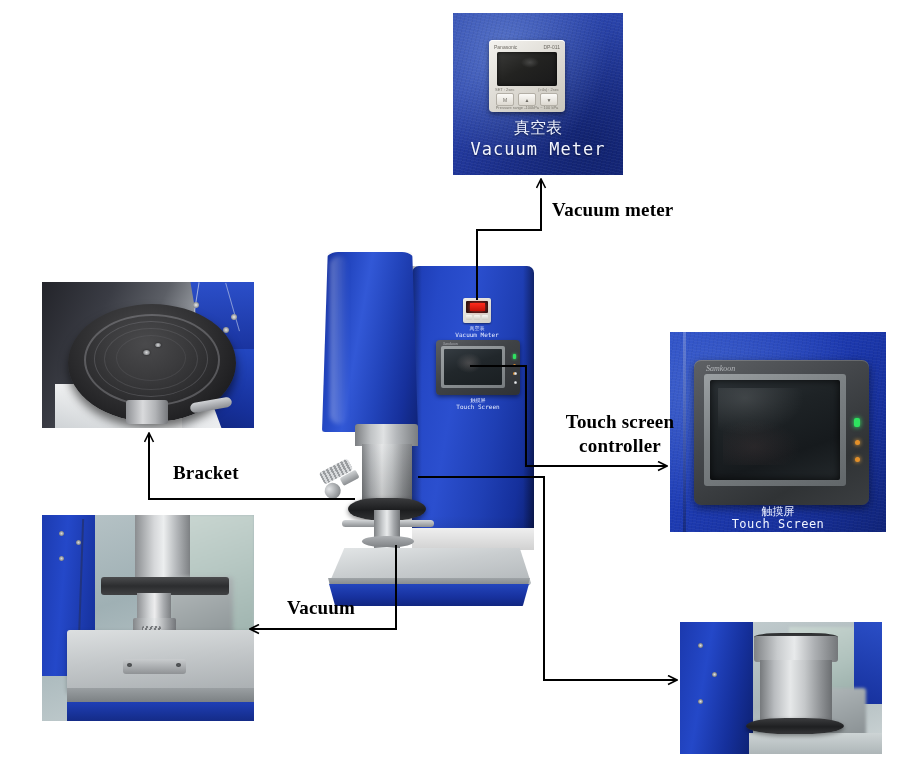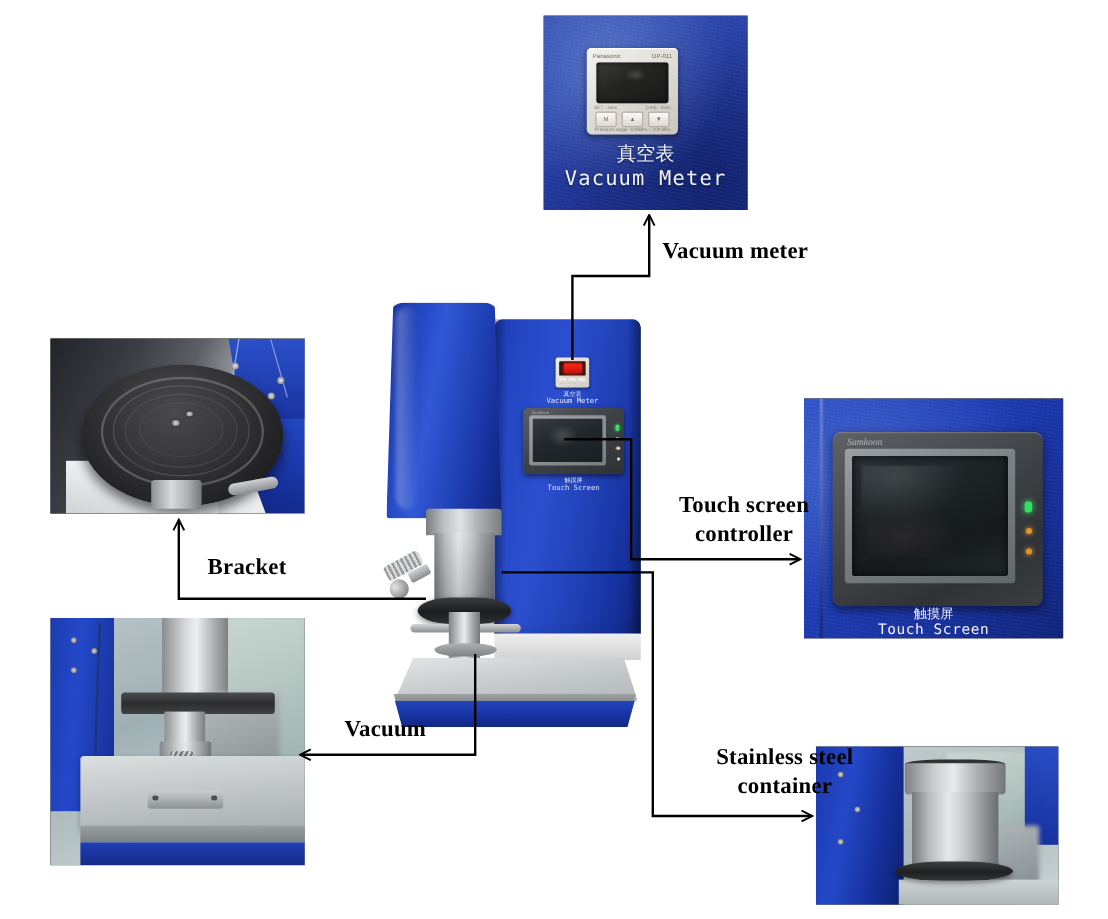--- a/index.html
+++ b/index.html
@@ -695,16 +695,14 @@
     <polyline points="396,545 396,629 251,629" fill="none" stroke="#000" stroke-width="2" marker-end="url(#ah)"></polyline>
 
     <polyline points="418,477 544,477 544,680 676,680" fill="none" stroke="#000" stroke-width="2" marker-end="url(#ah)"></polyline>
   </svg>
 
   <div class="callout" id="lbl-vacuum">Vacuum meter</div>
   <div class="callout" id="lbl-touch">Touch screen
 controller</div>
   <div class="callout" id="lbl-bracket">Bracket</div>
   <div class="callout" id="lbl-lifts">Vacuum</div>
-  <div class="callout" id="lbl-container">Stainless steel
-container</div>
 
 </div>
 
 </body></html>

